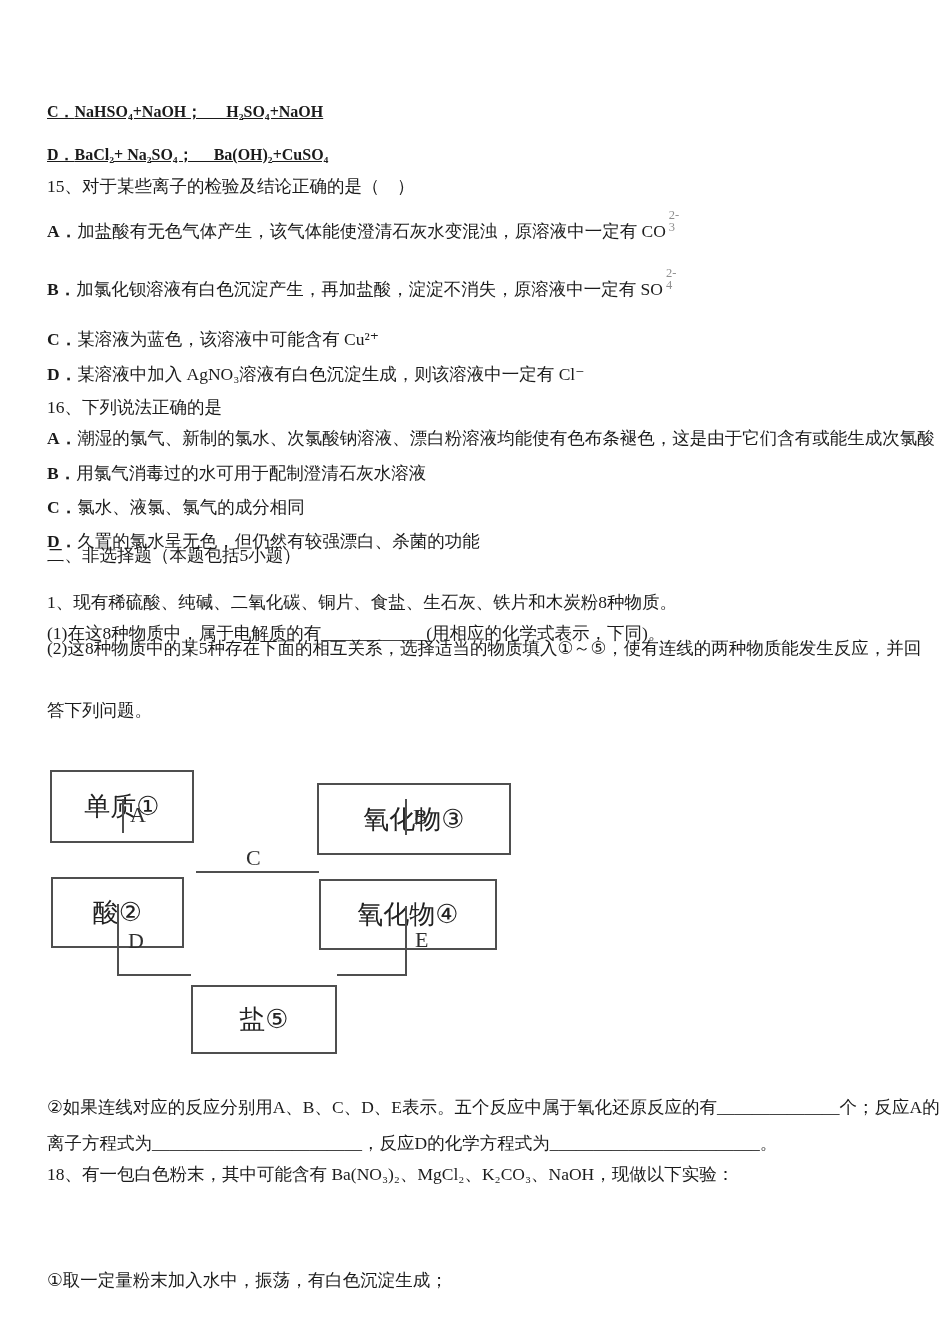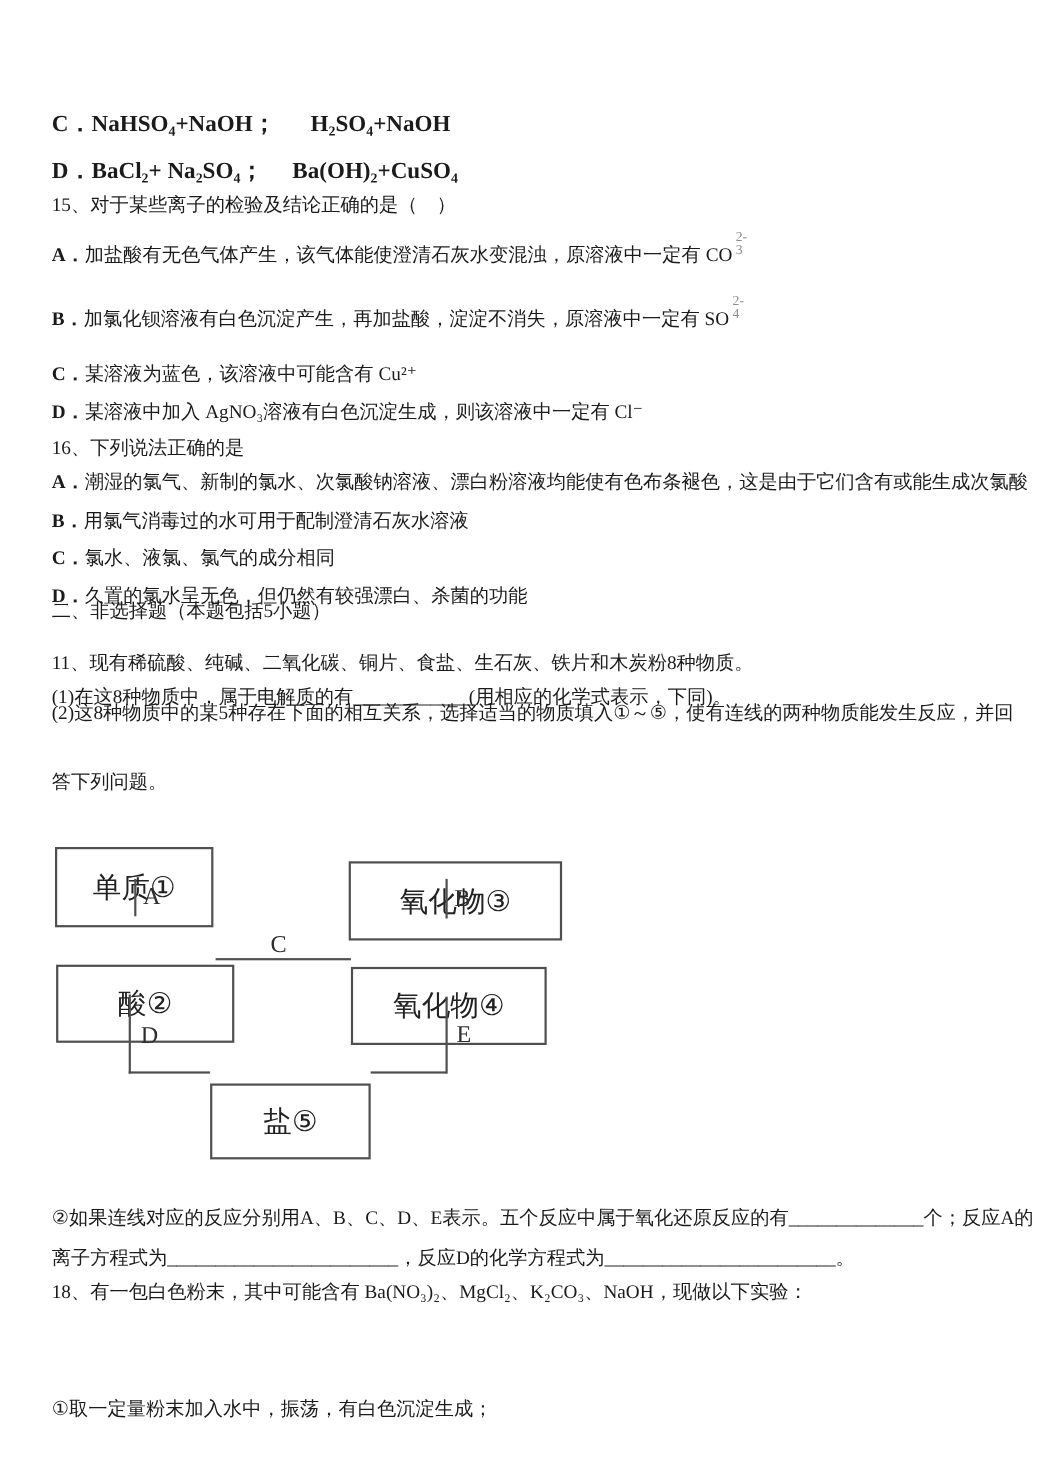--- a/index.html
+++ b/index.html
@@ -1,19 +1,19 @@
 <!DOCTYPE html>
 <html><head>
 <meta charset="utf-8">
 <style>
   html,body{margin:0;padding:0;background:#ffffff;}
   body{width:950px;height:1344px;font-family:"Liberation Serif","DejaVu Serif","DejaVu Sans",serif;color:#1b1b1b;}
   .page{position:relative;width:950px;height:1344px;overflow:hidden;background:#ffffff;}
   .line{position:absolute;left:47px;white-space:pre;font-size:17.5px;line-height:24px;color:#1b1b1b;}
-  .formula-line{font-weight:bold;font-size:21px;}
+  .formula-line{font-weight:bold;font-size:16px;text-decoration:underline;}
   .opt-letter{font-weight:bold;}
   .ionstack{display:inline-block;vertical-align:top;margin-left:3px;color:#8e8e8e;font-size:12.5px;line-height:12px;text-align:left;transform:translateY(-10px);}
   .ionstack span{display:block;}
   .dbox{position:absolute;border:2px solid #4f4f4f;background:#ffffff;display:flex;align-items:center;justify-content:center;font-size:26px;color:#222222;box-sizing:border-box;margin-top:44px;}
   .dline{position:absolute;background:#4f4f4f;}
   .dlabel{position:absolute;font-size:22px;color:#2e2e2e;}
 </style>
 </head>
 <body>
 
@@ -28,32 +28,32 @@
   <div class="line" style="top:327px"><span class="opt-letter">C．</span><span>某溶液为蓝色，该溶液中可能含有 Cu²⁺</span></div>
   <div class="line" style="top:362px"><span class="opt-letter">D．</span><span>某溶液中加入 AgNO₃溶液有白色沉淀生成，则该溶液中一定有 Cl⁻</span></div>
 
   <div class="line" style="top:395px">16、下列说法正确的是</div>
   <div class="line" style="top:426px"><span class="opt-letter">A．</span><span>潮湿的氯气、新制的氯水、次氯酸钠溶液、漂白粉溶液均能使有色布条褪色，这是由于它们含有或能生成次氯酸</span></div>
   <div class="line" style="top:461px"><span class="opt-letter">B．</span><span>用氯气消毒过的水可用于配制澄清石灰水溶液</span></div>
   <div class="line" style="top:495px"><span class="opt-letter">C．</span><span>氯水、液氯、氯气的成分相同</span></div>
   <div class="line" style="top:529px"><span class="opt-letter">D．</span><span>久置的氯水呈无色，但仍然有较强漂白、杀菌的功能</span></div>
 
   <div class="line" style="top:543px">二、非选择题（本题包括5小题）</div>
-  <div class="line" style="top:590px">11、现有稀硫酸、纯碱、二氧化碳、铜片、食盐、生石灰、铁片和木炭粉8种物质。</div>
+  <div class="line" style="top:590px">1、现有稀硫酸、纯碱、二氧化碳、铜片、食盐、生石灰、铁片和木炭粉8种物质。</div>
   <div class="line" style="top:621px">(1)在这8种物质中，属于电解质的有____________(用相应的化学式表示，下同)。</div>
   <div class="line" style="top:636px">(2)这8种物质中的某5种存在下面的相互关系，选择适当的物质填入①～⑤，使有连线的两种物质能发生反应，并回</div>
   <div class="line" style="top:698px">答下列问题。</div>
 
   <div class="dbox" style="left:50px;top:726px;width:144px;height:73px">
       <span>单质①</span>
     </div>
   <div class="dbox" style="left:317px;top:739px;width:194px;height:72px">
       <span>氧化物③</span>
     </div>
-  <div class="dbox" style="left:51px;top:833px;width:162px;height:71px">
+  <div class="dbox" style="left:51px;top:833px;width:133px;height:71px">
       <span>酸②</span>
     </div>
   <div class="dbox" style="left:319px;top:835px;width:178px;height:71px">
       <span>氧化物④</span>
     </div>
   <div class="dbox" style="left:191px;top:941px;width:146px;height:69px">
       <span>盐⑤</span>
     </div>
 
   <div class="dline" style="left:122px;top:799px;width:2px;height:34px"></div>

